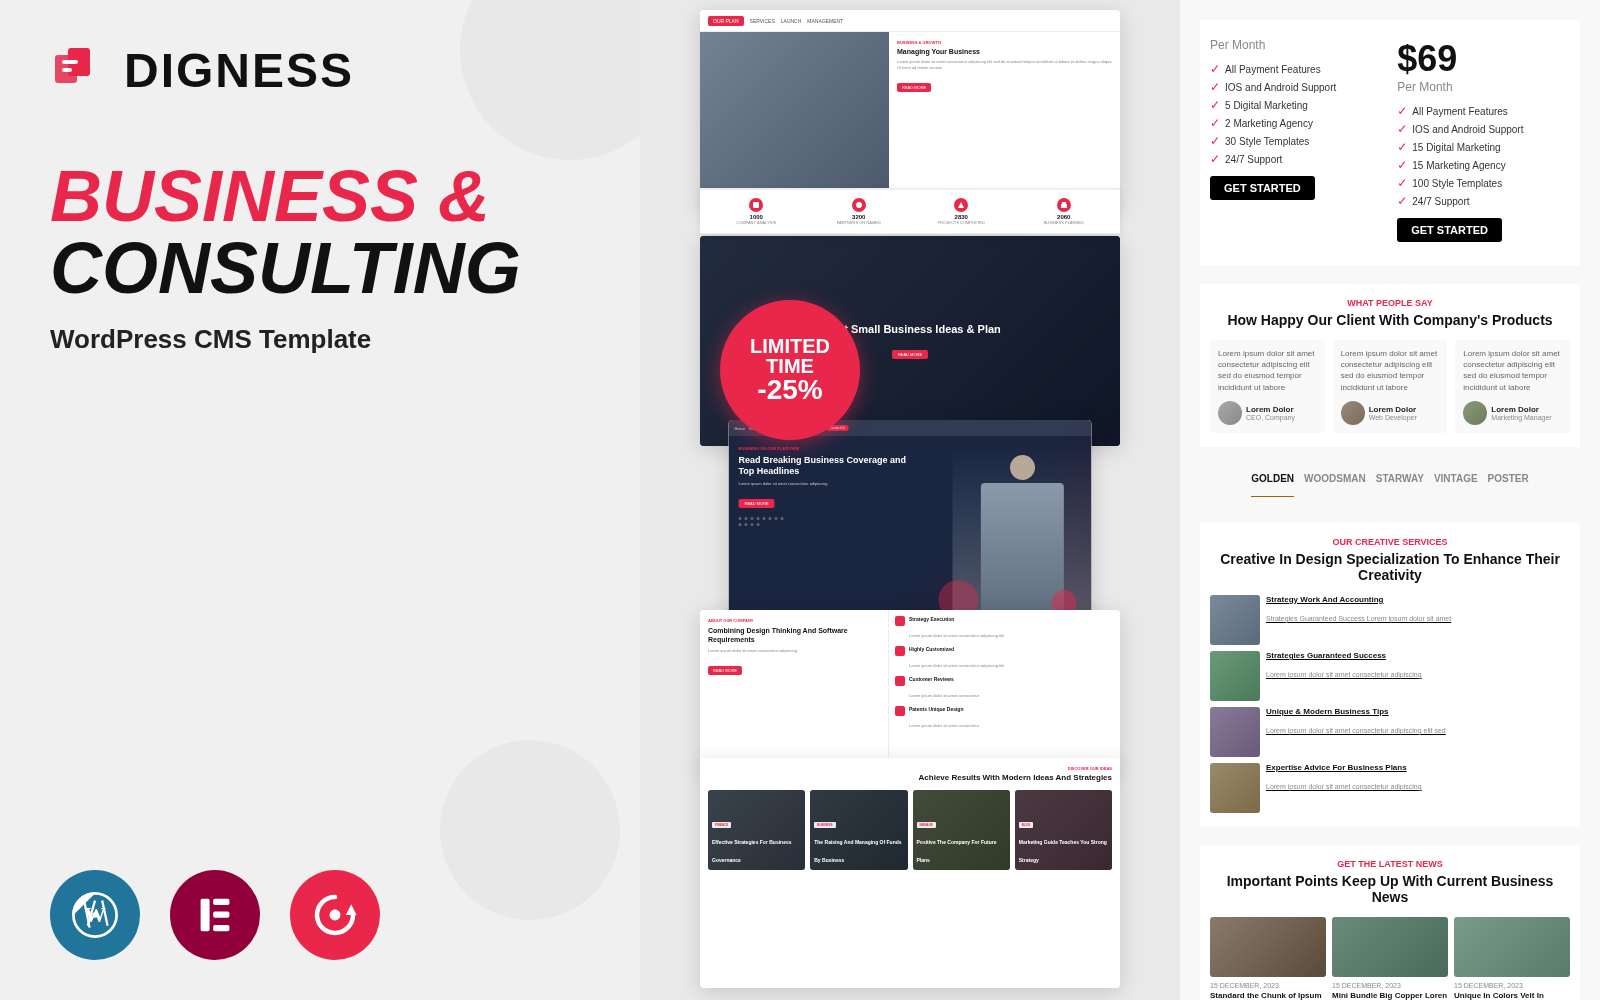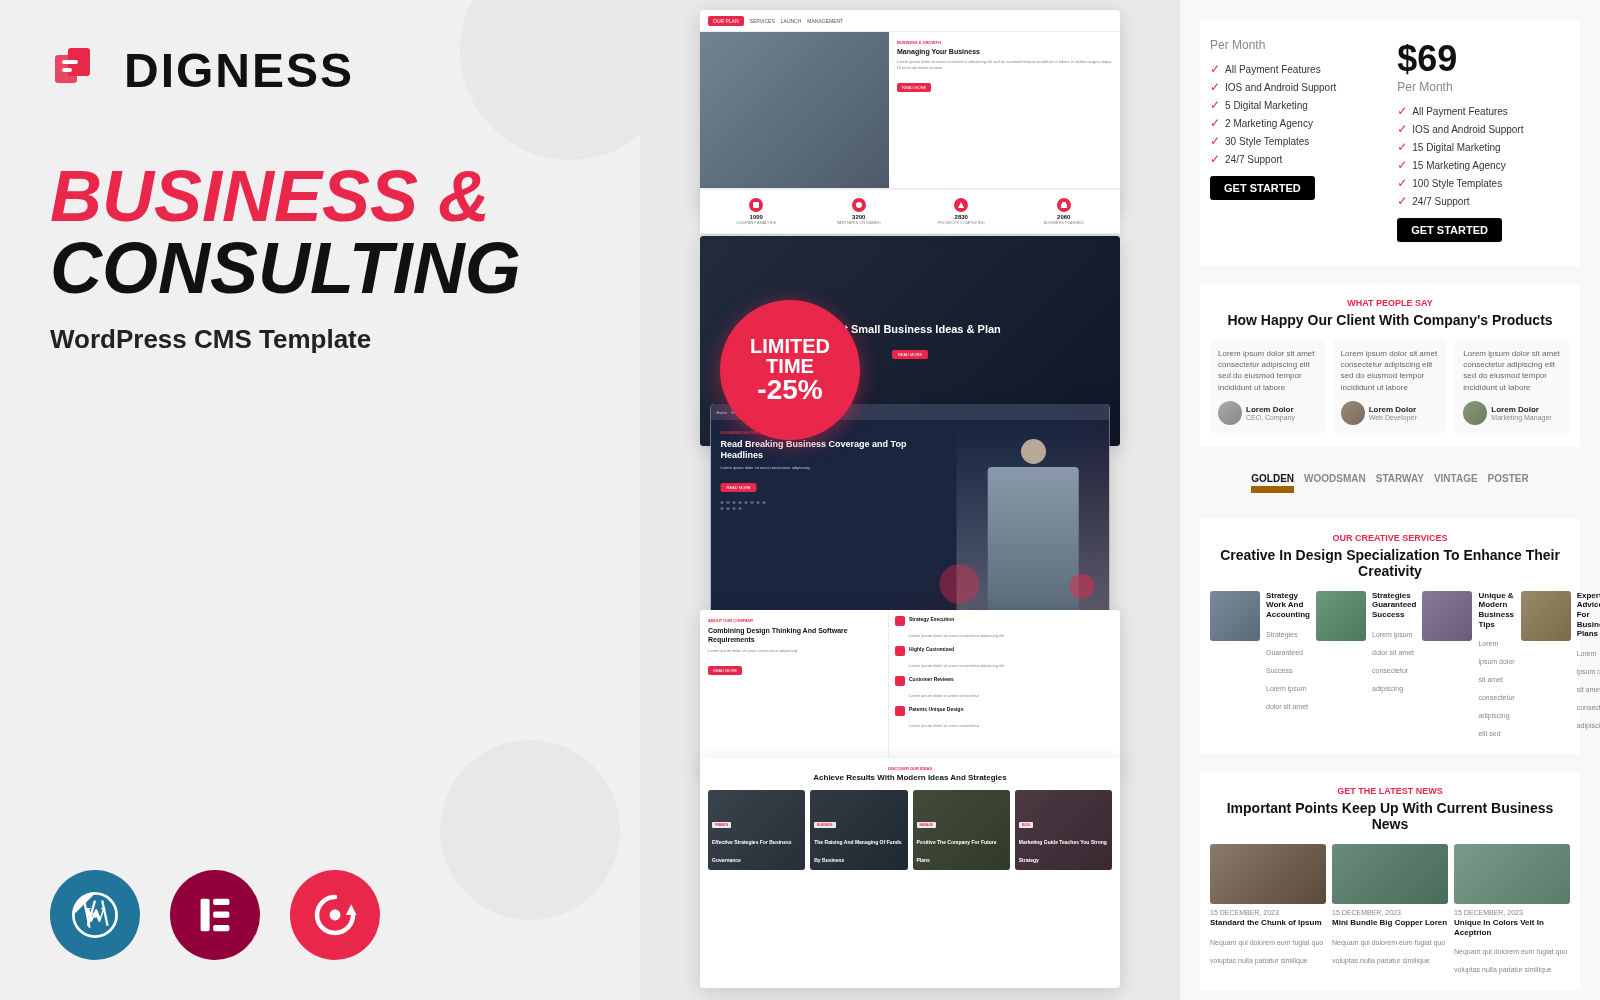--- a/index.html
+++ b/index.html
@@ -499,21 +499,21 @@
       line-height: 1.3;
     }
 
     
     .achieve-screen {
       background: #fff;
       padding: 8px;
     }
 
     .achieve-title-row {
-      text-align: center;
+      text-align: right;
       margin-bottom: 8px;
     }
 
     .achieve-tag {
       font-size: 4px;
       color: #e8274b;
       font-weight: bold;
       display: block;
       margin-bottom: 2px;
     }
@@ -780,36 +780,37 @@
     }
 
     .style-tab {
       font-size: 10px;
       color: #888;
       font-weight: 600;
     }
 
     .style-tab.active {
       color: #111;
-      border-bottom: 7px solid #a16207;
-      padding-bottom: 2px;
+      border-bottom: 1px solid #a16207;
+      padding-bottom: 12px;
     }
 
     
     .creative-section {
       background: #fff;
       padding: 14px 10px;
       margin-bottom: 6px;
     }
 
     .creative-grid {
       display: grid;
-      grid-template-columns: 1fr 1fr 1fr 1fr;
+      grid-template-columns: 1fr;
       gap: 6px;
       margin-top: 10px;
+      text-decoration: underline;
     }
 
     .creative-card {
       display: flex;
       gap: 6px;
       align-items: flex-start;
     }
 
     .creative-thumb {
       width: 50px;
@@ -1029,21 +1030,21 @@
       <div class="dark-screen" style="height:100%;">
         <div class="dark-screen-bg"></div>
         <div class="dark-screen-overlay"></div>
         <div class="dark-screen-content">
           <div class="dark-title">Great Small Business Ideas &amp; Plan</div>
           <span class="dark-btn">READ MORE</span>
         </div>
       </div>
     </div>
 
-    <div class="preview-screen" style="top:404px;left:50%;transform:translateX(-50%);width:399px;height:210px;overflow:hidden;">
+    <div class="preview-screen" style="top:420px;left:50%;transform:translateX(-50%);width:363px;height:210px;overflow:hidden;">
       <div class="hero-screen" style="height:100%;">
         <div class="hero-screen-nav">
           <span class="hero-nav-link">Home</span>
           <span class="hero-nav-link">Elements</span>
           <span class="hero-nav-link">About Us</span>
           <span class="hero-nav-link">Blog</span>
           <span class="hero-nav-link">Contact Us</span>
           <span class="hero-nav-btn">Contact Us</span>
         </div>
         <div class="hero-content-row" style="height:calc(100% - 16px);">

